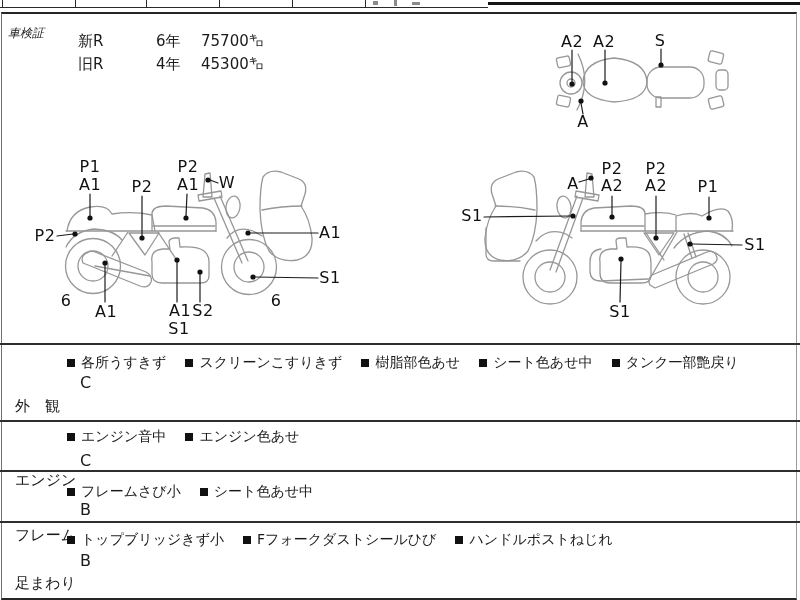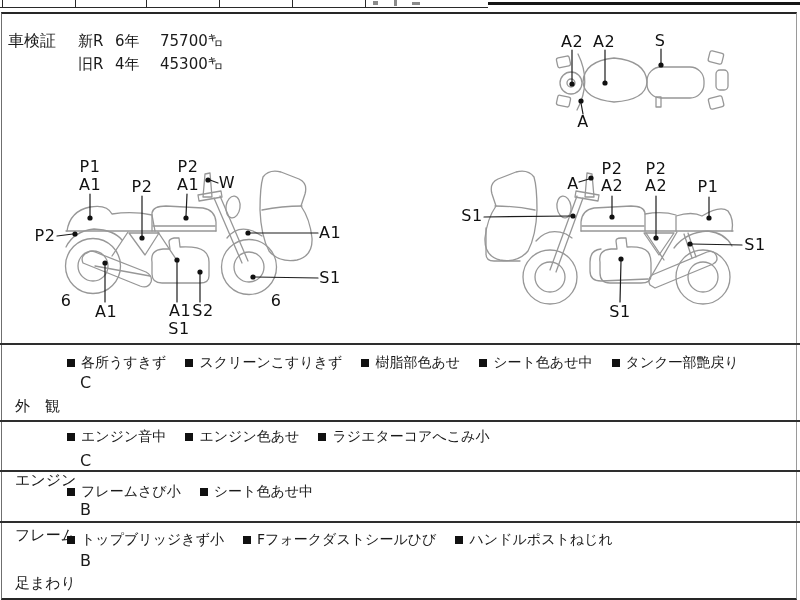--- a/index.html
+++ b/index.html
@@ -8,24 +8,24 @@
   
   .vline{position:absolute;top:0;width:1px;height:8px;background:#2a2a2a;}
   .topthin{position:absolute;left:0;top:7px;width:488px;height:1px;background:#2a2a2a;}
   .topthick{position:absolute;left:488px;top:2px;width:312px;height:3px;background:#161616;}
   .remnant{position:absolute;background:#8a8a8a;}
   
   .panel{position:absolute;left:1px;top:12px;width:794px;height:584px;
          border-top:2px solid #262626;border-bottom:2px solid #262626;
          border-left:1px solid #6f6f6f;border-right:1px solid #9a9a9a;}
   
-  .shaken-title{position:absolute;left:8px;top:31px;font-size:16px;}
+  .shaken-title{position:absolute;left:8px;top:25px;font-size:12px;font-style:italic;}
   .shaken-line{position:absolute;left:78px;font-size:15px;white-space:nowrap;}
   .shaken-era{display:inline-block;width:37px;}
-  .shaken-year{display:inline-block;width:45px;}
+  .shaken-year{display:inline-block;width:45px;margin-left:41px;}
   
   .code-label{position:absolute;transform:translate(-50%,-50%);font-size:16px;color:#101010;
               white-space:nowrap;letter-spacing:.5px;line-height:1;text-align:center;}
   
   .divider{position:absolute;left:0;width:800px;height:2px;background:#2e2e2e;}
   .sec-label{position:absolute;left:15px;font-size:15px;white-space:pre;margin-top:44px;}
   .sec-grade{position:absolute;left:80px;font-size:16px;}
   .sec-items{position:absolute;left:67px;white-space:nowrap;}
   .item{display:inline-flex;align-items:center;margin-right:14px;font-size:14px;}
   .sq{width:8px;height:8px;background:#111;margin-right:6px;display:inline-block;flex:none;}
@@ -245,24 +245,20 @@
     <div class="sec-grade" style="top:451px">C</div>
     <div class="sec-items" style="top:426px">
       <span class="item">
           <i class="sq"></i>
           <span>エンジン音中</span>
         </span>
       <span class="item">
           <i class="sq"></i>
           <span>エンジン色あせ</span>
         </span>
-      <span class="item">
-          <i class="sq"></i>
-          <span>ラジエターコアへこみ小</span>
-        </span>
     </div>
   </div>
 
   <div>
     <div class="sec-label" style="top:482px">フレーム</div>
     <div class="sec-grade" style="top:500px">B</div>
     <div class="sec-items" style="top:481px">
       <span class="item">
           <i class="sq"></i>
           <span>フレームさび小</span>

